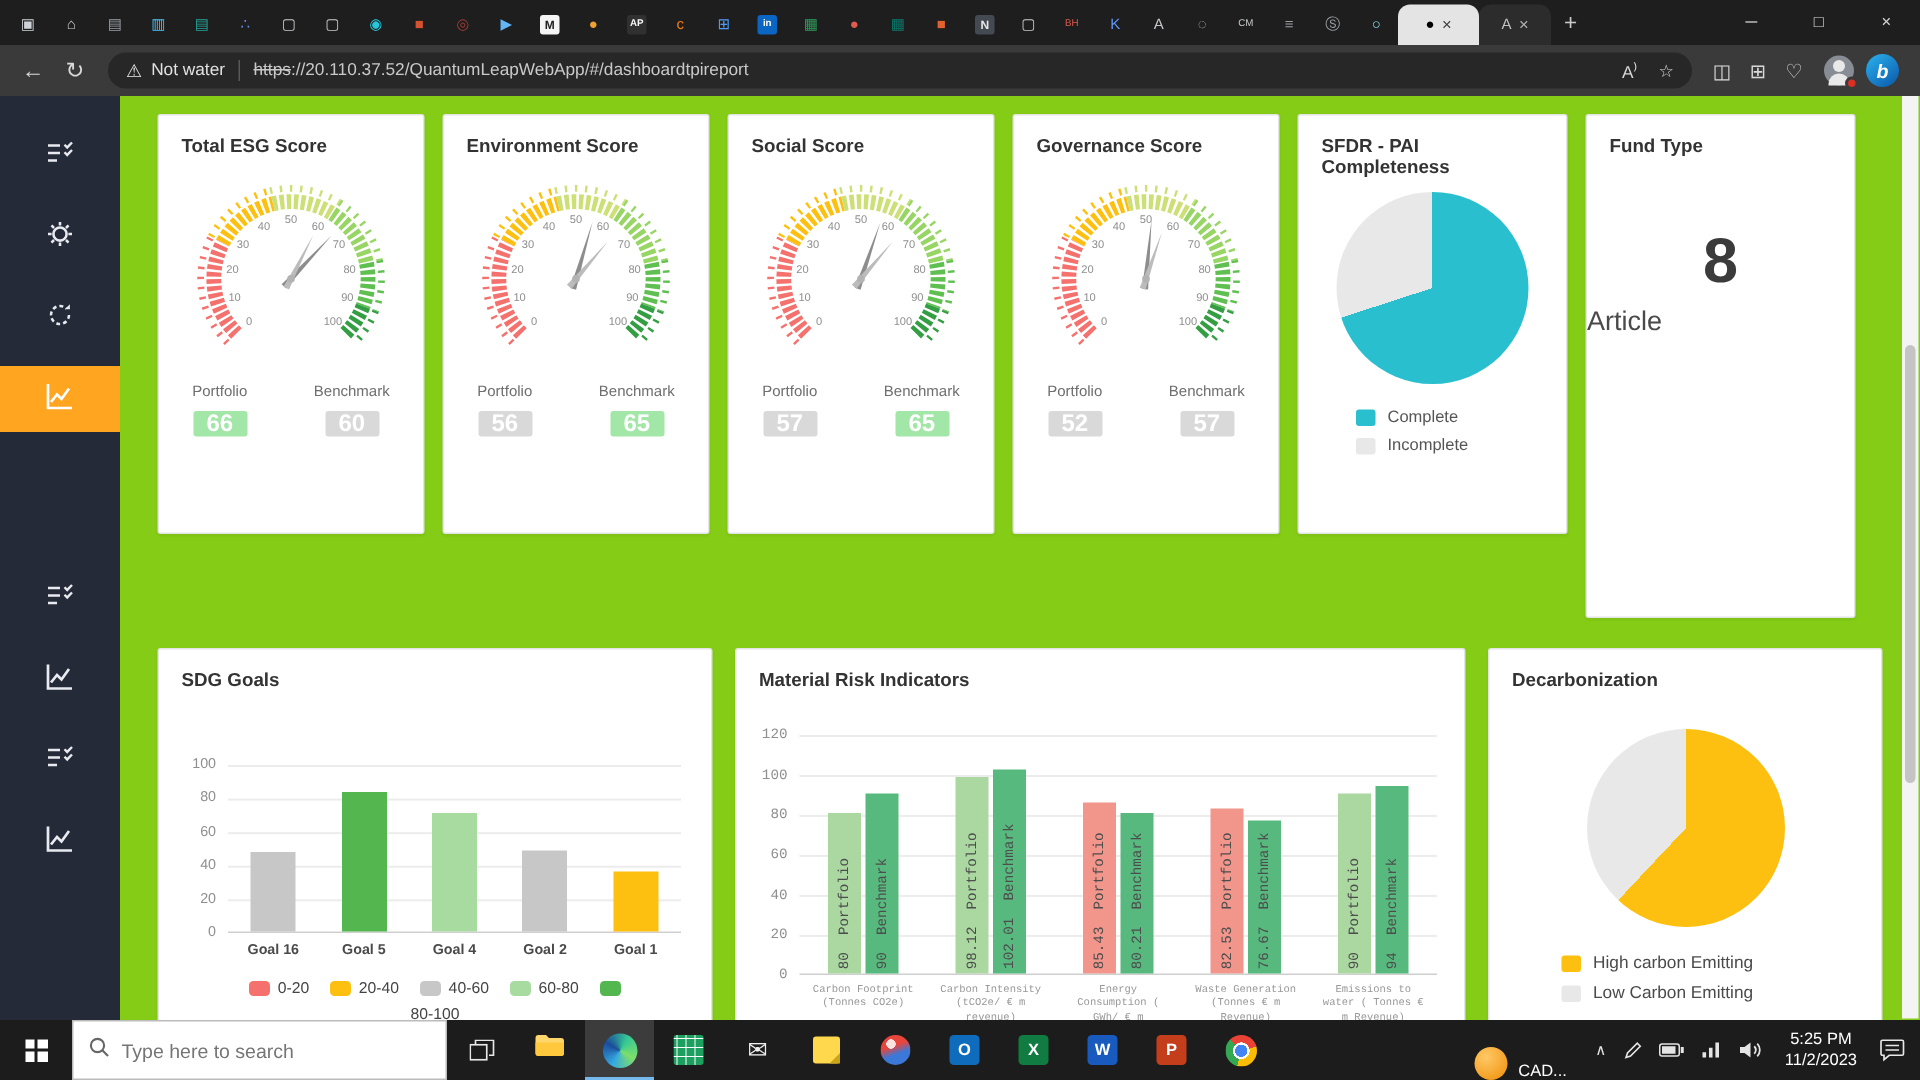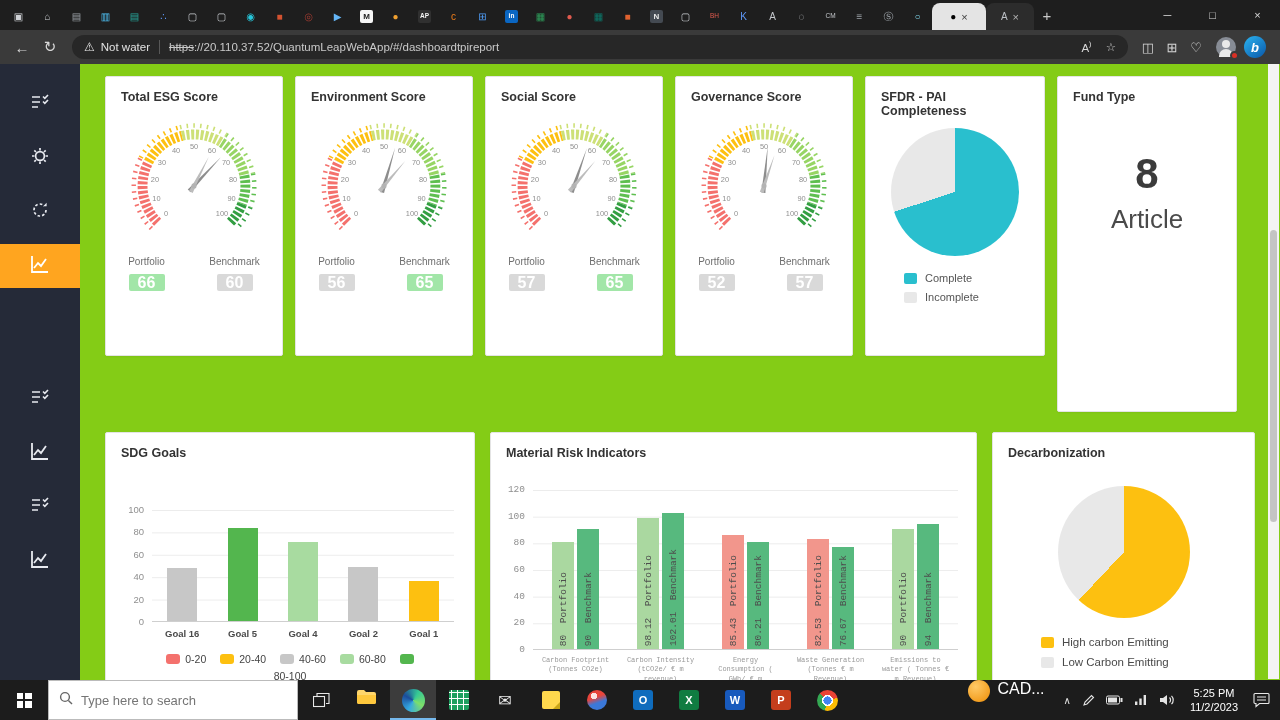--- a/index.html
+++ b/index.html
@@ -68,21 +68,21 @@
   .pie { border-radius:50%; }
   .legend-left { margin:16px 0 0 38px; display:flex; flex-direction:column; gap:7px; }
   .decarb-card .legend-left { margin:18px 0 0 48px; gap:8px; }
   .legend-item { display:flex; align-items:center; gap:8px; }
   .swatch { width:13px; height:11px; border-radius:2px; display:inline-block; }
   .legend-label { font-size:11px; color:#555; }
   .decarb-card .legend-label { font-size:11.5px; color:#4a4a4a; }
   .decarb-card .pie-wrap { margin-top:26px; }
 
   .fund-value { font-size:42px; font-weight:bold; color:#3b3b3b; text-align:center; margin-top:46px; }
-  .fund-label { font-size:26px; color:#4a4a4a; text-align:center; margin-top:6px; }
+  .fund-label { font-size:18px; color:#4a4a4a; text-align:left; margin-top:6px; }
 
   .sdg-chart { margin:50px 20px 0 16px; }
   .mat-chart { margin:30px 18px 0 12px;font-family:Liberation Mono, monospace; }
   .bc { display:flex; }
   .bc-y { width:30px; display:flex; flex-direction:column; justify-content:space-between; align-items:flex-end; padding-right:8px; color:#8f8f8f; font-size:9.5px; }
   .bc-ylab { height:0; line-height:0; }
   .bc-plot { flex:1; border-bottom:1px solid #cfcfcf; background-image:linear-gradient(to bottom,#ececec 1px,transparent 1px); display:flex; align-items:flex-end; }
   .bc-cell { flex:1; display:flex; justify-content:center; align-items:flex-end; height:100%; }
   .bc-bar { width:30px; }
   .bc-x { display:flex; margin-left:30px; margin-top:6px; }
@@ -112,21 +112,21 @@
   .tb-app.active { background:rgba(255,255,255,0.14); box-shadow:inset 0 -2px 0 #76b9ed; }
   .tile { width:20px; height:20px; border-radius:3px; color:#fff; font-weight:bold; font-size:11px; display:flex; align-items:center; justify-content:center; }
   .edge-ic { width:23px; height:23px; border-radius:50%; background:conic-gradient(from 210deg,#35a9e1,#1b4c9b,#35c895,#7ddf6a,#35a9e1); }
   .grid-tile { width:20px; height:20px; border-radius:2px; background-color:#1d9f5f; background-image:linear-gradient(#fff 1px,transparent 1px),linear-gradient(90deg,#fff 1px,transparent 1px); background-size:6px 6px; background-position:2px 2px; }
   .mail-ic { color:#ededed; font-size:16px; }
   .notes { width:18px; height:18px; background:#ffd84d; border-radius:2px; position:relative; }
   .notes::after { content:""; position:absolute; right:0; bottom:0; border-style:solid; border-width:0 0 7px 7px; border-color:transparent transparent #caa617 transparent; }
   .sphere { width:20px; height:20px; border-radius:50%; background:radial-gradient(circle at 35% 30%,rgba(255,255,255,0.85) 0 16%,transparent 17%),linear-gradient(160deg,#e8453c 38%,#3b78d8 62%); }
   .chrome { width:21px; height:21px; border-radius:50%; background:radial-gradient(circle,#4285f4 0 27%,#fff 28% 37%,transparent 38%),conic-gradient(from -45deg,#ea4335 0 120deg,#fbbc05 120deg 240deg,#34a853 240deg 360deg); }
   .tb-tray { margin-left:auto; display:flex; align-items:center; gap:11px; padding-right:10px; }
-  .tb-widget { display:flex; align-items:flex-start; gap:7px; color:#fff; font-size:16px; padding:0 8px; height:40px; }
+  .tb-widget { display:flex; align-items:flex-end; gap:7px; color:#fff; font-size:11px; padding:0 8px; height:40px; }
   .widget-ic { width:22px; height:22px; border-radius:50%; background:radial-gradient(circle at 35% 30%,#ffc966,#ef8e06); }
   .tray-ic { color:#e4e4e4; font-size:12px; display:flex; align-items:center; }
   .tb-clock { color:#fff; font-size:11px; text-align:center; line-height:1.3; padding:0 4px; }
   .chev { font-size:10px; color:#e4e4e4; }
 </style>
 </head>
 <body>
 
 <div class="screen">
 

